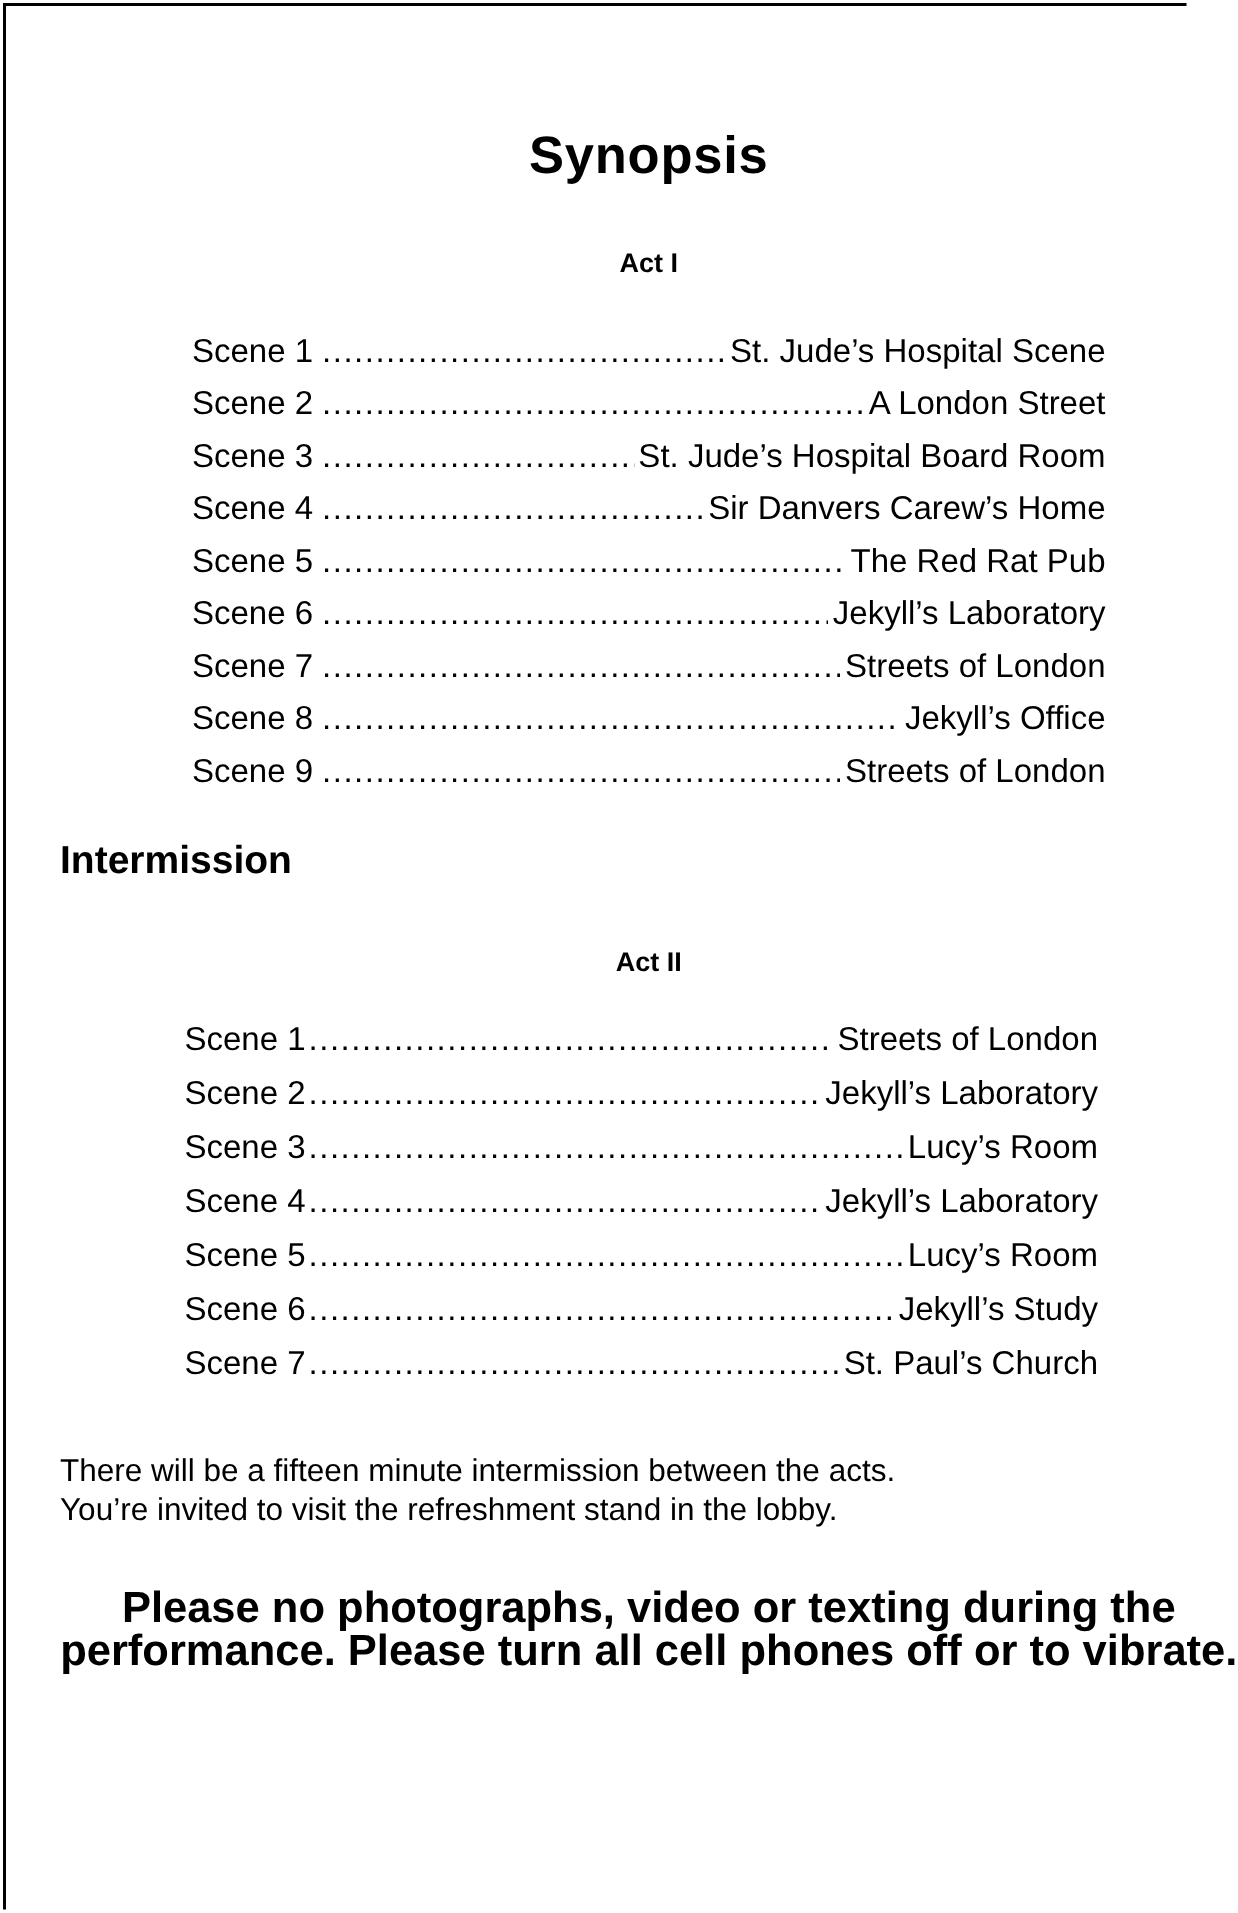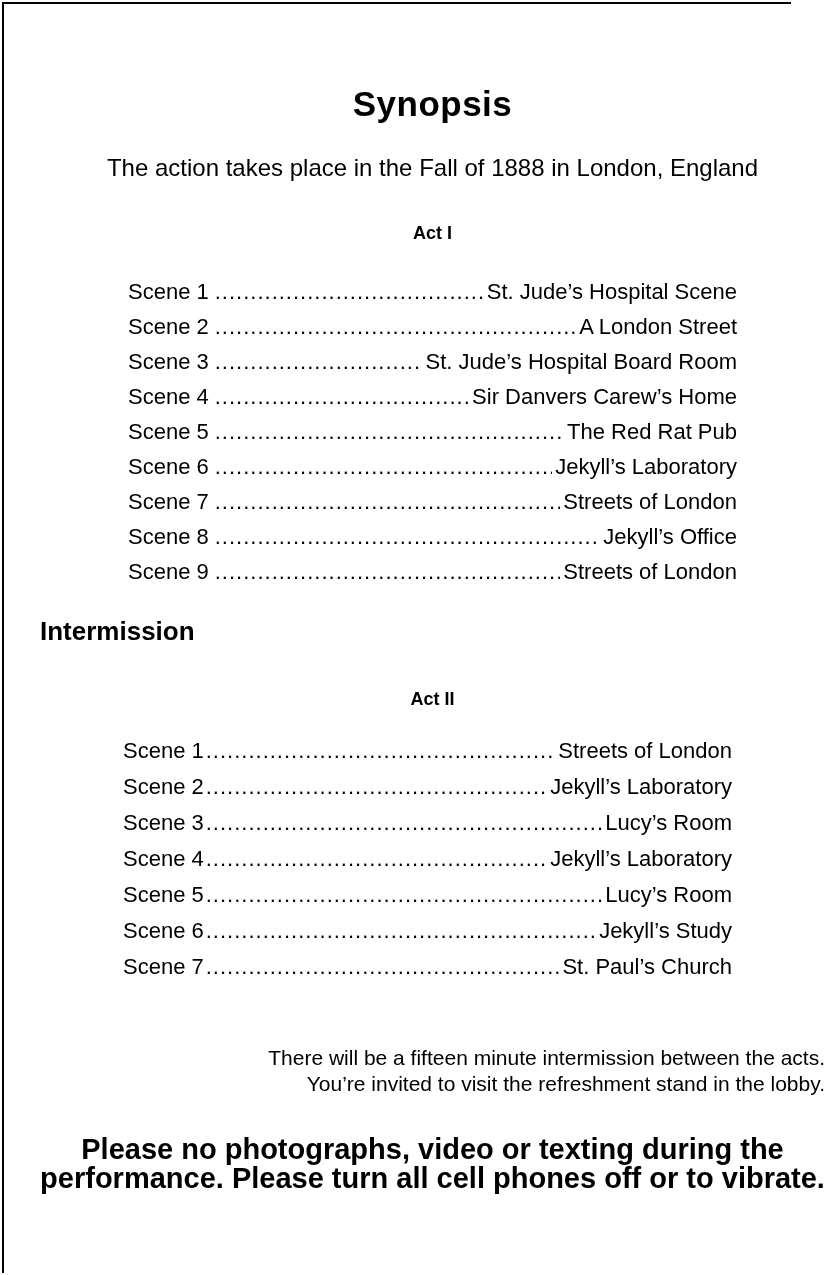--- a/index.html
+++ b/index.html
@@ -72,44 +72,43 @@
     flex: 1 1 auto;
     min-width: 0;
     overflow: hidden;
     letter-spacing: 1px;
     margin-left: 6px;
     margin-right: 3px;
   }
   .scene-list-act2 .scene-dots { margin-left: 2px; }
   .scene-location { flex: 0 0 auto; }
   .note {
-    margin: 60px 0 0 0;
+    margin: 41px 0 0 0;
     font-size: 21px;
     line-height: 26px;
-    text-align: right;
+    text-align: left;
   }
   .notice {
     margin: 38px 0 0 0;
     font-size: 29px;
     line-height: 29px;
     font-weight: bold;
     text-align: center;
   }
 </style>
 </head>
 <body>
 
 <div class="border-top"></div>
 <div class="border-left"></div>
 
 <div class="content">
 
   <h1 class="title">Synopsis</h1>
 
-  <div class="subtitle">The action takes place in the Fall of 1888 in London, England</div>
 
   <h2 class="act-heading act1-heading">Act I</h2>
 
   <div class="scene-list scene-list-act1">
     <div class="scene-row">
       <span class="scene-label">Scene 1</span>
         <span class="scene-dots">........................................................................................................................</span>
         <span class="scene-location">St. Jude’s Hospital Scene</span>
     </div>
     <div class="scene-row">

